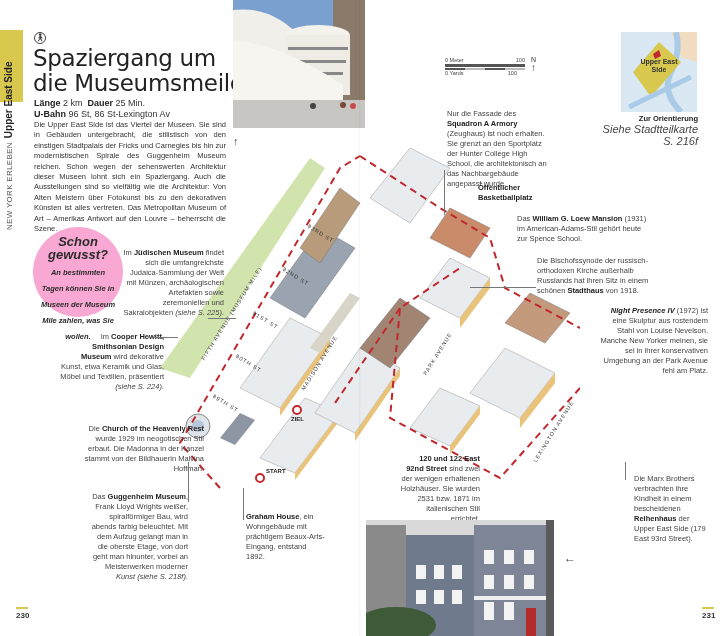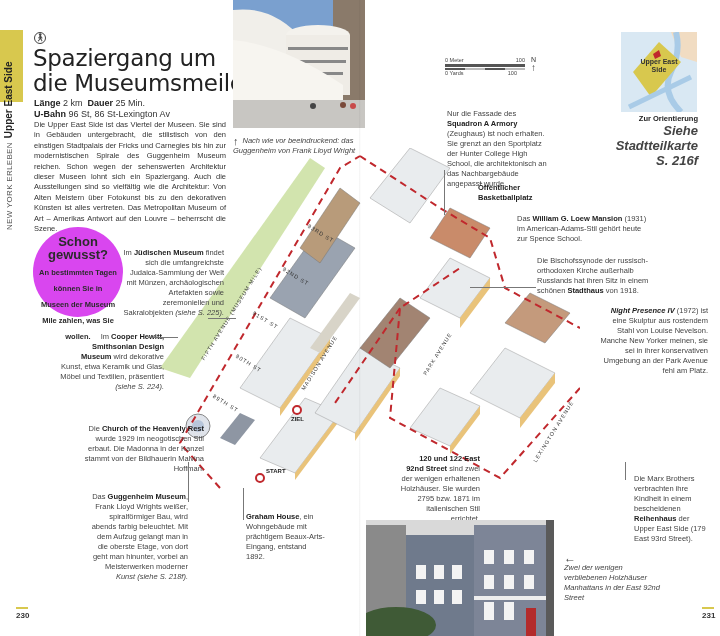--- a/index.html
+++ b/index.html
@@ -8,21 +8,21 @@
   .abs { position: absolute; }
   .yellow-tab { left: 0; top: 30px; width: 23px; height: 72px; background: #d8c84e; }
   .side-label { left: 3px; top: 100px; width: 16px; height: 130px; }
   .side-label .inner { position: absolute; left: 0; top: 130px; transform: rotate(-90deg); transform-origin: 0 0; white-space: nowrap; font-size: 8px; letter-spacing: 0.3px; color: #555; }
   .side-label .inner b { font-size: 10px; color: #222; margin-left: 4px; font-weight: bold; letter-spacing: 0; }
   .walk-icon { left: 34px; top: 32px; width: 12px; height: 12px; border: 1px solid #444; border-radius: 50%; font-size: 8px; line-height: 10px; text-align: center; color: #444; }
   .title { left: 33px; top: 46px; font-size: 23px; line-height: 25px; color: #222; font-family: "DejaVu Sans", sans-serif; font-weight: normal; letter-spacing: -0.3px; }
   .meta { left: 34px; top: 98px; font-size: 9px; line-height: 11px; color: #333; }
   .meta b { color: #222; }
   .intro { left: 34px; top: 120px; width: 192px; font-size: 7.5px; line-height: 10.4px; color: #333; text-align: justify; }
-  .note-circle { left: 33px; top: 227px; width: 90px; height: 90px; border-radius: 50%; background: #d946ef; text-align: center; padding-top: 8px; }
+  .note-circle { left: 33px; top: 227px; width: 90px; height: 90px; border-radius: 50%; background: #f9a8d4; text-align: center; padding-top: 8px; font-style: italic; }
   .note-circle .h { font-size: 13px; line-height: 13px; font-weight: bold; color: #2b2b2b; }
   .note-circle .t { font-size: 7.5px; line-height: 16px; font-weight: bold; color: #2b2b2b; margin-top: 4px; padding: 0 6px; }
   .callout { font-size: 7.5px; line-height: 10px; color: #444; }
   .callout b { color: #222; }
   .callout i { font-style: italic; }
   .right { text-align: right; }
   .photo { overflow: hidden; }
   .guggen { left: 233px; top: 0; width: 132px; height: 128px; background: linear-gradient(180deg, #6f97c9 0%, #a8c2e2 40%, #ddd 60%, #c9c9c9 100%); }
   .caption { font-size: 7.5px; line-height: 10px; font-style: italic; color: #444; }
   .map-area { left: 160px; top: 148px; width: 420px; height: 350px; }
@@ -73,21 +73,20 @@
     <rect x="60" y="72" width="50" height="3" fill="#888"></rect>
     <path d="M0 40 Q50 45 110 85 L110 100 L0 100 Z" fill="#f7f5f0"></path>
     <rect x="0" y="100" width="132" height="28" fill="#c8c6c2"></rect>
     <circle cx="80" cy="106" r="3" fill="#444"></circle>
       <circle cx="110" cy="105" r="3" fill="#7a4a3a"></circle>
       <circle cx="120" cy="106" r="3" fill="#c84a4a"></circle>
   </svg>
 </div>
 <div class="abs caption" style="left:233px; top:136px; width:130px;">
   <span style="font-style:normal; font-size:11px; float:left; margin-right:4px; line-height:10px;">↑</span>
-  <span>Nach wie vor beeindruckend: das Guggenheim von Frank Lloyd Wright</span>
 </div>
 
 <div class="abs map-area">
   <svg width="420" height="350" viewBox="0 0 420 350">
 
     <path d="M0 220 L150 10 L165 20 L30 230 Z" fill="#c7dd9a" opacity="0.8"></path>
 
     <g>
       <polygon points="80,240 130,170 170,190 120,260" fill="#e9ecee" stroke="#999" stroke-width="0.5"></polygon>
       <polygon points="120,260 170,190 170,198 120,268" fill="#e9c37a"></polygon>
@@ -186,21 +185,21 @@
     <path d="M50 0 L76 0 L76 30 L60 25 Z" fill="#f1dcc2"></path>
     <path d="M55 0 Q60 20 50 40 Q40 60 60 80" stroke="#a9cbe7" stroke-width="6" fill="none"></path>
     <polygon points="12,40 38,10 60,30 30,65" fill="#d8c84e"></polygon>
     <path d="M8 75 L70 45" stroke="#a9cbe7" stroke-width="5"></path>
     <polygon points="32,22 38,18 40,24 34,27" fill="#c0282d"></polygon>
   </svg>
   <div class="abs" style="left:16px; top:26px; width:44px; font-size:7px; font-weight:bold; color:#333; text-align:center; line-height:8px;">Upper East Side</div>
 </div>
 <div class="abs orient-caption right">
   <div style="font-size:7.5px; font-weight:bold; color:#222;">Zur Orientierung</div>
-  <div style="font-size:13px; font-style:italic; color:#444;font-weight:bold;">Siehe Stadtteilkarte S. 216f</div>
+  <div style="font-size:11px; font-style:italic; color:#444;">Siehe Stadtteilkarte S. 216f</div>
 </div>
 
 <div class="abs callout" style="left:447px; top:109px; width:102px;">
   <span>Nur die Fassade des </span><b>Squadron A Armory</b><span> (Zeughaus) ist noch erhalten. Sie grenzt an den Sportplatz der Hunter College High School, die architektonisch an das Nachbargebäude angepasst wurde.</span>
 </div>
 <div class="line" style="left:444px; top:170px; width:1px; height:45px;"></div>
 
 <div class="abs callout" style="left:478px; top:183px; width:80px;">
   <b>Öffentlicher Basketballplatz</b>
 </div>
@@ -212,21 +211,21 @@
 <div class="abs callout" style="left:537px; top:256px; width:114px;">
   <span>Die Bischofssynode der russisch-orthodoxen Kirche außerhalb Russlands hat ihren Sitz in einem schönen </span><b>Stadthaus</b><span> von 1918.</span>
 </div>
 <div class="line" style="left:470px; top:287px; width:66px; height:1px;"></div>
 
 <div class="abs callout" style="left:596px; top:306px; width:112px;text-align:right;">
   <b><i>Night Presence IV</i></b><span> (1972) ist eine Skulptur aus rostendem Stahl von Louise Nevelson. Manche New Yorker meinen, sie sei in ihrer konservativen Umgebung an der Park Avenue fehl am Platz.</span>
 </div>
 
 <div class="abs callout right" style="left:400px; top:454px; width:80px;">
-  <b>120 und 122 East 92nd Street</b><span> sind zwei der wenigen erhaltenen Holzhäuser. Sie wurden 2795 bzw. 1871 im italienischen Stil errichtet.</span>
+  <b>120 und 122 East 92nd Street</b><span> sind zwei der wenigen erhaltenen Holzhäuser. Sie wurden 2531 bzw. 1871 im italienischen Stil errichtet.</span>
 </div>
 
 <div class="abs callout" style="left:634px; top:474px; width:72px;">
   <span>Die Marx Brothers verbrachten ihre Kindheit in einem bescheidenen </span><b>Reihenhaus</b><span> der Upper East Side (179 East 93rd Street).</span>
 </div>
 <div class="line" style="left:625px; top:462px; width:1px; height:18px;"></div>
 
 <div class="abs photo houses">
   <svg width="188" height="116" viewBox="0 0 188 116">
     <rect width="188" height="116" fill="#d9d9d9"></rect>
@@ -250,17 +249,16 @@
       <rect x="118" y="82" width="10" height="18"></rect>
         <rect x="138" y="82" width="10" height="18"></rect>
     </g>
     <rect x="160" y="88" width="10" height="28" fill="#b32b2b"></rect>
     <rect x="108" y="76" width="72" height="4" fill="#eee"></rect>
     <ellipse cx="30" cy="105" rx="40" ry="18" fill="#3f5a36"></ellipse>
   </svg>
 </div>
 <div class="abs caption" style="left:564px; top:553px; width:100px;">
   <div style="font-style:normal; font-size:12px; line-height:10px;">←</div>
-  <span>Zwei der wenigen verbliebenen Holzhäuser Manhattans in der East 92nd Street</span>
 </div>
 
 <div class="abs pagenum" style="left:16px; top:607px;">230</div>
 <div class="abs pagenum" style="left:702px; top:607px;">231</div>
 
 </body></html>

